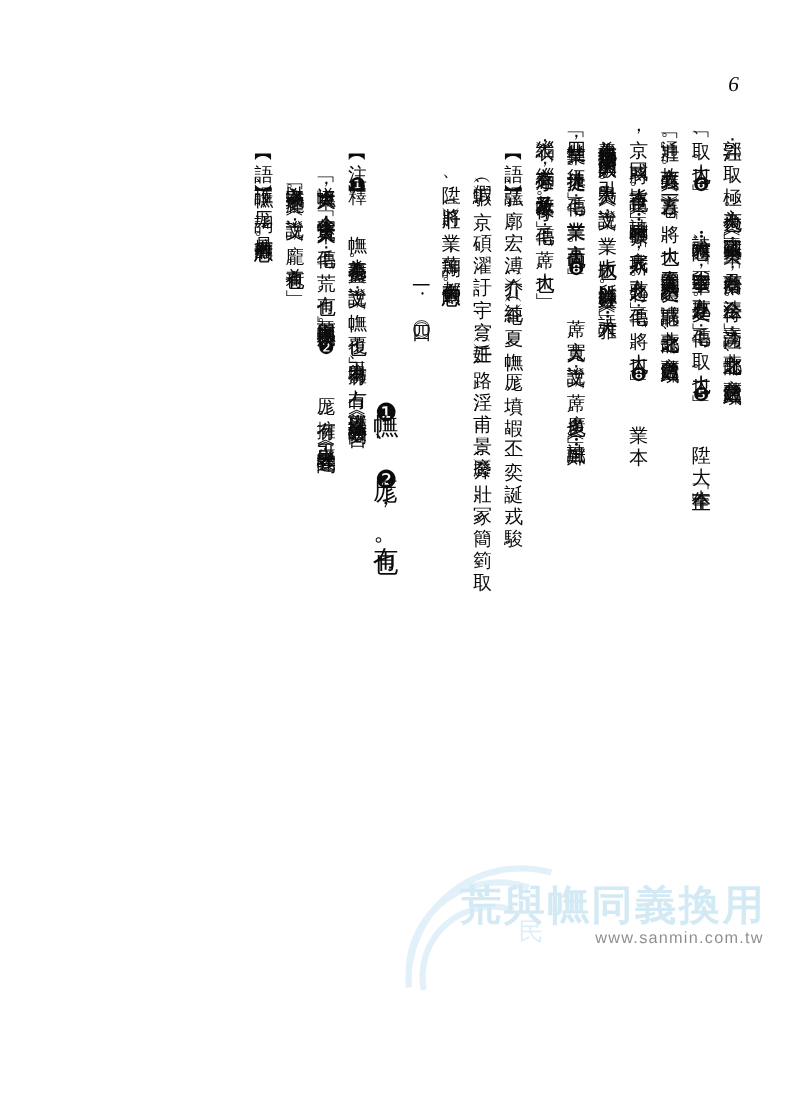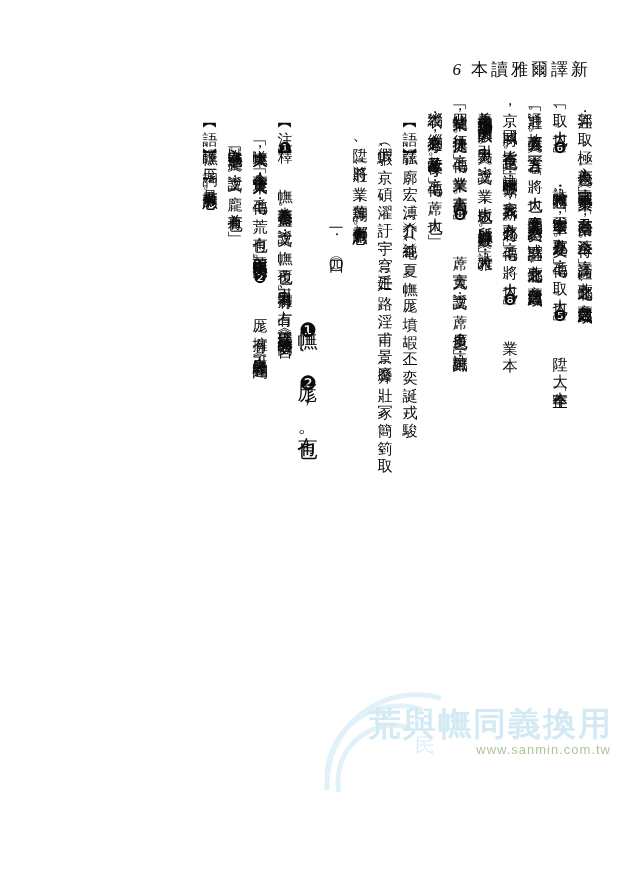--- a/index.html
+++ b/index.html
@@ -107,21 +107,21 @@
     color: #9fd2e8;
     font-family: "Liberation Sans", sans-serif;
     font-weight: bold;
     white-space: nowrap;
   }
   #watermark .wm-url {
     position: absolute;
     right: 8px;
     top: 62px;
     font-size: 13px;
-    color: #4d7c0f;
+    color: #000000;
     font-family: "Liberation Sans", sans-serif;
     letter-spacing: 1px;
     white-space: nowrap;
   }
   #watermark .wm-min {
     position: absolute;
     left: 96px;
     top: 52px;
     font-size: 20px;
     color: #b4dced;
@@ -130,21 +130,20 @@
   }
   #watermark svg { position: absolute; left: 0; top: 0; }
 </style>
 </head>
 <body>
 
 <div id="page">
 
   <div id="header">
     <span class="folio">6</span>
-    <span class="runhead">本讀雅爾譯新</span>
   </div>
 
   <div id="body">
       <div class="col">郭注：「取、極，亦為大也。」《戰國策・秦策一》：「商君治秦，法令至行。」高誘注：「燕之北鄙、齊楚之郊或曰</div>
       <div class="col">「取、大也。」❻ 詩・大雅・卷阿」、「爾士宇取章，亦孔之厚矣。」毛傳：「取，大也。」❺ 陞　大。本作「至」</div>
       <div class="col">通「壯」。故有大義。《方言》卷一：「將，大也。秦晉之間凡人大謂之奘，或謂壯」。燕之北鄙、齊楚之郊或曰</div>
       <div class="col">京，或曰將，皆古今語也。」《詩・豳風・破斧》：「哀我人斯，亦孔之將。」毛傳：「將，大也。」❽ 業　本</div>
       <div class="col">義為古代懸掛樂器架子上的大版，引申為大。《說文》：「業，大版也，所以飾縣鐘鼓。」《詩・大雅・</div>
       <div class="col">「四牡業業，征夫捷捷。」毛傳：「業業，高高大也。」❽ 蓆　寬大。《說文》：「蓆，廣多也。」《詩・鄭風・</div>
       <div class="col">緇衣》：「緇衣之蓆兮，敝予又改作兮。」毛傳：「蓆，大也。」</div>

